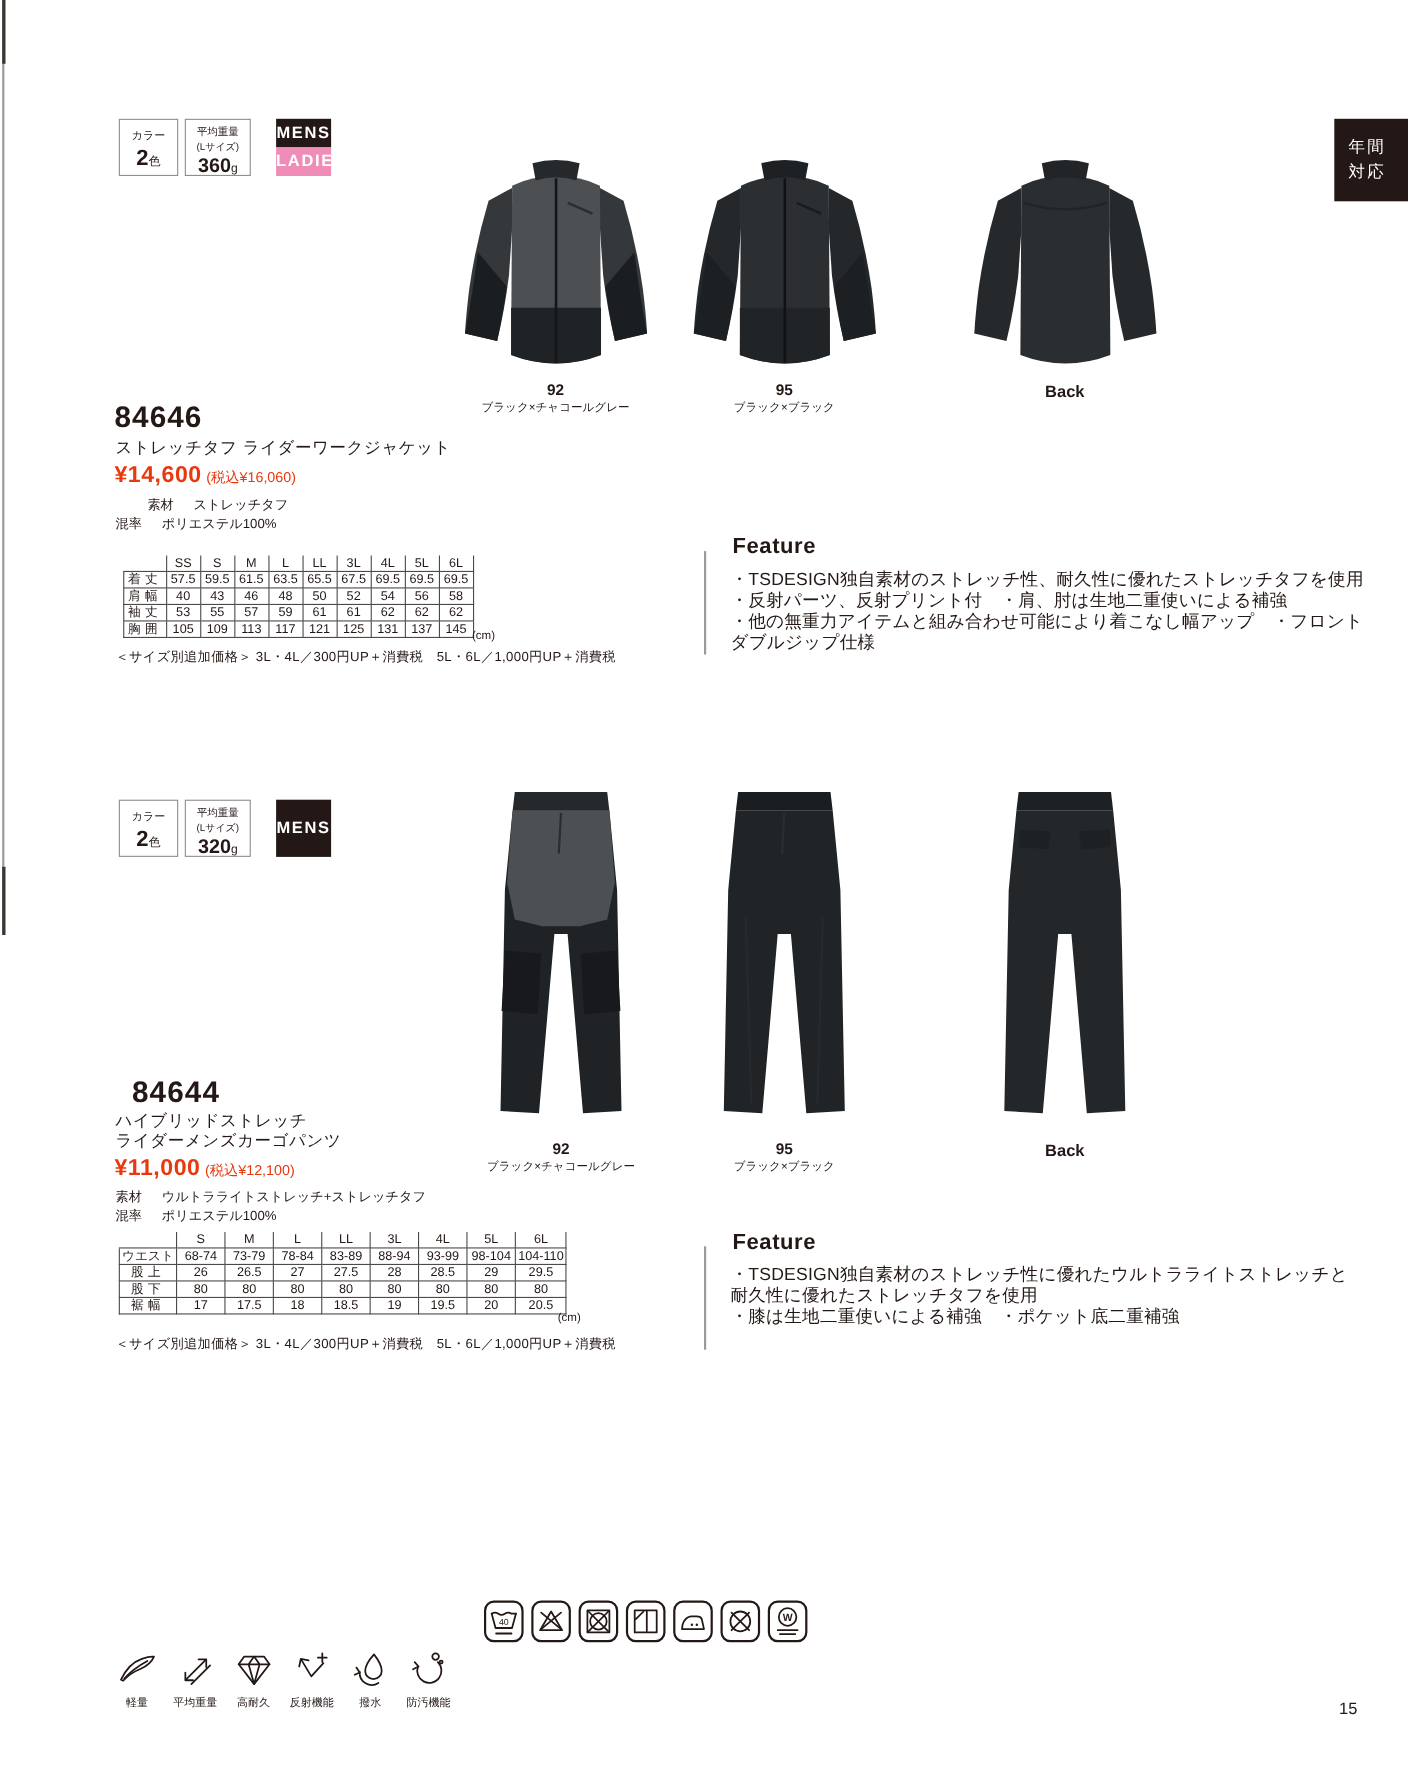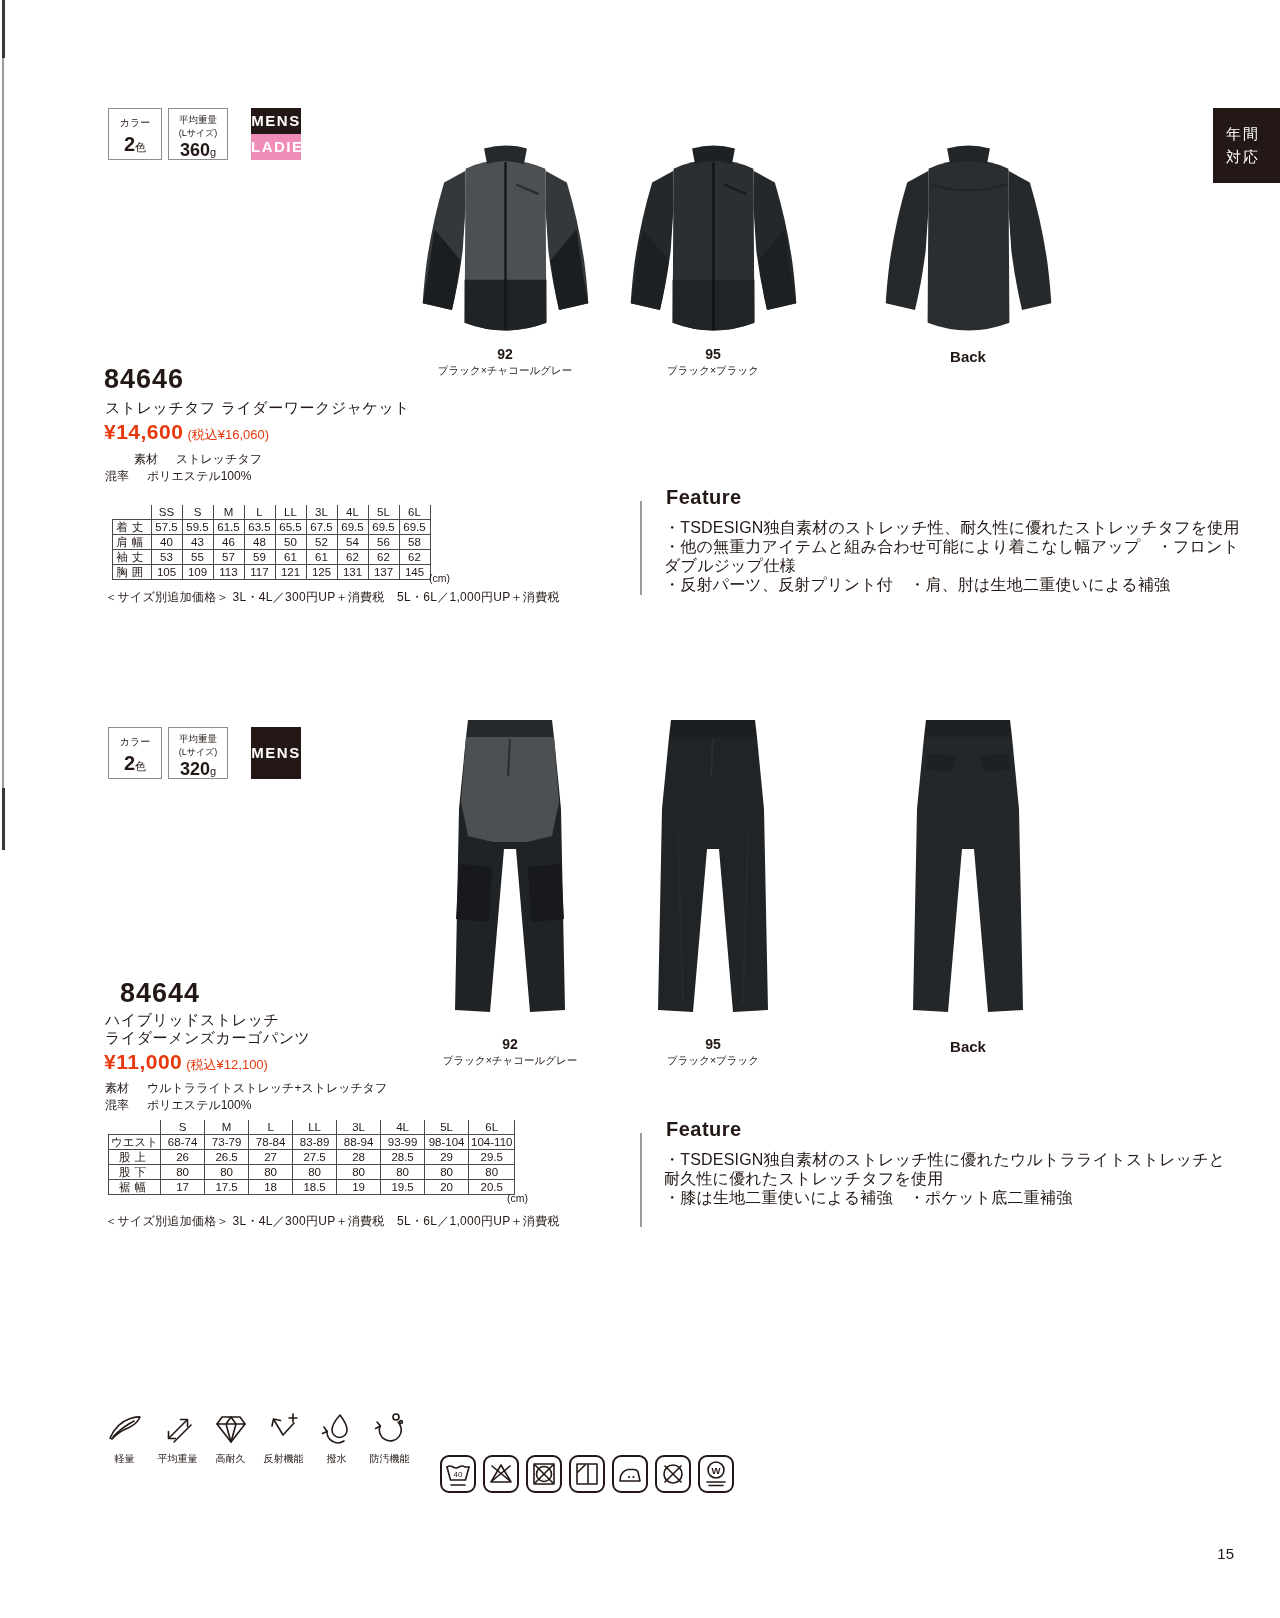--- a/index.html
+++ b/index.html
@@ -60,21 +60,21 @@
   .feature h3 { margin:0 0 9px 26px; font-size:20px; font-weight:600; letter-spacing:0.5px; }
   .feature .lines { margin-left:24px; font-size:16px; line-height:19px; letter-spacing:0.2px; }
 
   
   .cap { position:absolute; width:200px; text-align:center; }
   .cap .num   { font-size:14px; font-weight:bold; }
   .cap .color { font-size:10.5px; margin-top:2px; }
   .cap.back .num { font-size:15px; }
 
   
-  .fn-row { position:absolute; left:98px; top:1411px; display:flex; }
+  .fn-row { position:absolute; left:98px; top:1500px; display:flex; }
   .fn-item { width:53px; text-align:center; }
   .fn-item svg { display:block; margin:0 auto; }
   .fn-item .lbl { font-size:10px; margin-top:5px; white-space:nowrap; }
   .care-row { position:absolute; left:440px; top:1455px; display:flex; gap:7px; }
   .care-box { width:36px; height:38px; border:2px solid #231815; border-radius:9px;
               display:flex; align-items:center; justify-content:center; box-sizing:border-box; }
 
   .page-num { position:absolute; right:46px; top:1545px; font-size:15px; }
 
   svg .ln { stroke:#231815; stroke-width:1.6; fill:none; stroke-linecap:round; stroke-linejoin:round; }
@@ -227,22 +227,22 @@
   </tbody>
     </table>
   <span class="unit-cm" style="left:414px; top:572px;">(cm)</span>
   <div class="size-note" style="left:105px; top:589px;">＜サイズ別追加価格＞ 3L・4L／300円UP＋消費税　5L・6L／1,000円UP＋消費税</div>
 
   <div class="feature" style="left:640px; top:486px;">
     <div class="feature-rule"></div>
     <h3>Feature</h3>
     <div class="lines">
       <div>・TSDESIGN独自素材のストレッチ性、耐久性に優れたストレッチタフを使用</div>
+      <div>・反射パーツ、反射プリント付　・肩、肘は生地二重使いによる補強</div>
       <div>・他の無重力アイテムと組み合わせ可能により着こなし幅アップ　・フロントダブルジップ仕様</div>
-      <div>・反射パーツ、反射プリント付　・肩、肘は生地二重使いによる補強</div>
     </div>
   </div>
 
   <div class="badge-box" style="left:108px; top:727px;">
     <div class="t1">カラー</div>
     <div class="t2"><span class="big">2</span><span class="unit">色</span></div>
   </div>
   <div class="badge-box badge-weight" style="left:168px; top:727px;">
     <div class="t1">平均重量</div>
     <div class="sub">(Lサイズ)</div>

